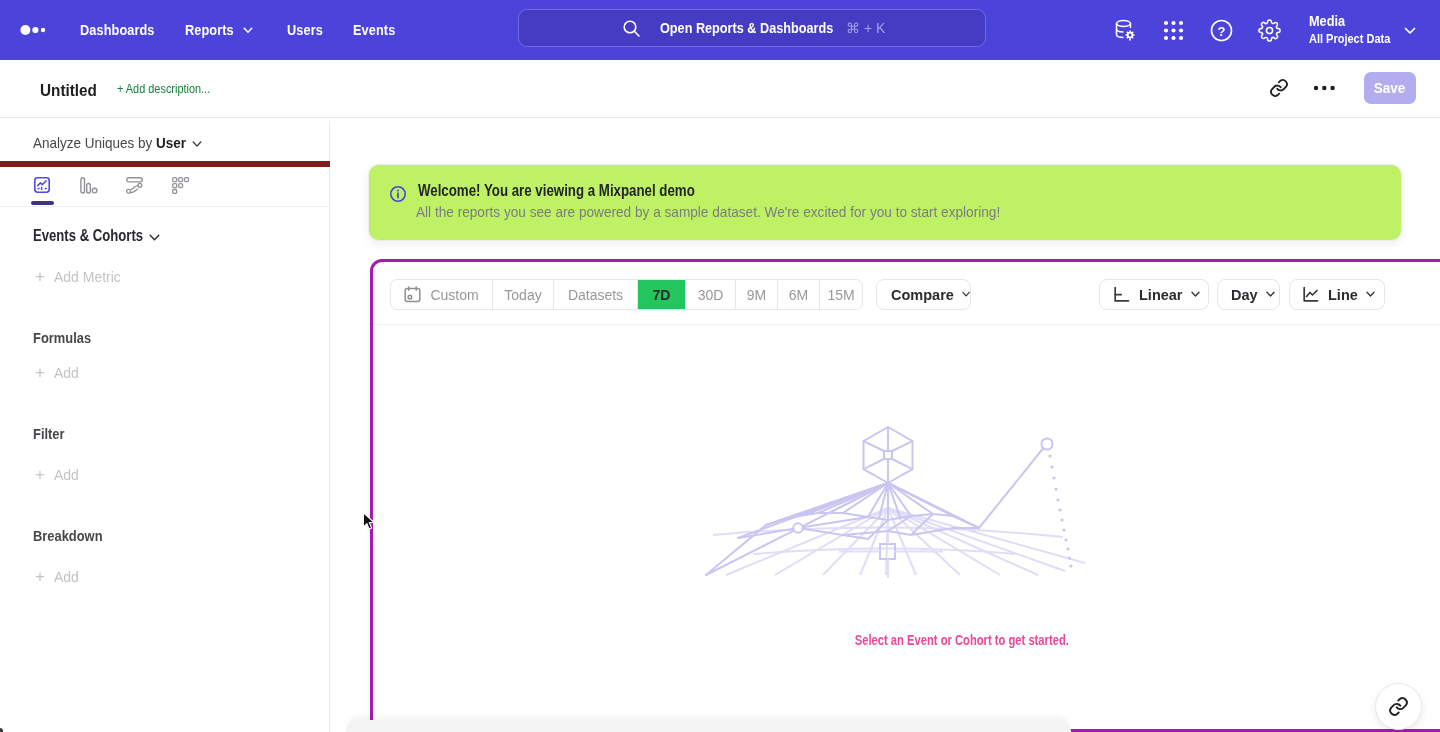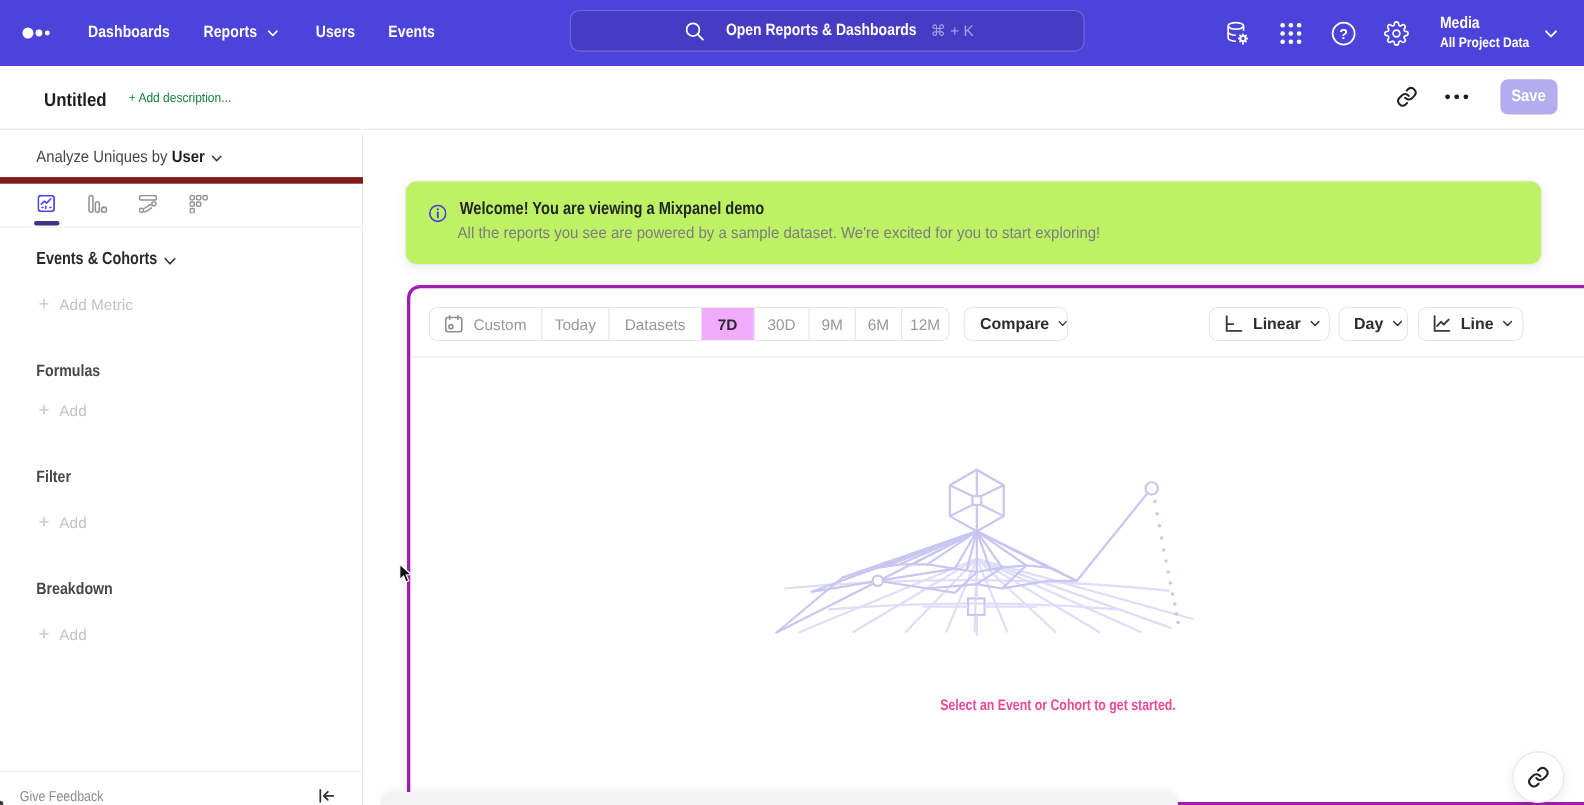--- a/index.html
+++ b/index.html
@@ -49,21 +49,21 @@
 #viewds .vdt { position:absolute; left:42px; top:7px; font-size:14.5px; font-weight:700; color:#2b2b30; white-space:nowrap; }
 
 #card { position:absolute; left:39px; top:138px; width:1184px; height:473px; background:#fff;
   border:3px solid #a21caf; border-radius:12px 12px 0 0; box-shadow:0 2px 6px rgba(40,40,60,.05); }
 #toolbar { position:absolute; left:0; top:0; width:100%; height:63px; border-bottom:1px solid #efeff0; }
 #seg { position:absolute; left:17px; top:17px; height:31px; border:1px solid #e6e6e8; border-radius:7px;
   display:flex; align-items:stretch; }
 #seg .cell { display:flex; align-items:center; justify-content:center; color:#98989c; font-size:14px;
   border-right:1px solid #e6e6e8; padding:0 0; }
 #seg .cell:last-child { border-right:none; }
-#seg .on { background:#f0abfc; color:#2a2a2e; font-weight:700; }
+#seg .on { background:#22c55e; color:#2a2a2e; font-weight:700; }
 .tbtn { position:absolute; top:17px; height:31px; border:1px solid #e6e6e8; border-radius:8px;
   display:flex; align-items:center; color:#2b2b30; font-size:14.5px; font-weight:600; }
 .chev { display:inline-block; width:9px; height:9px; }
 
 #emptytext1 { position:absolute; left:0; top:370px; width:100%; text-align:center; font-size:14px;
   font-weight:700; color:#ec4899; }
 #emptytext2 { position:absolute; left:0; top:389px; width:100%; text-align:center; font-size:16.5px;
   color:#8b8b8f; }
 #emptytext2 a { color:#4334d8; text-decoration:none; font-weight:500; }
 
@@ -192,27 +192,20 @@
     </svg>
   <div class="abs sb-add" style="left:35px; top:146px;"><span class="plus">+</span>Add Metric</div>
 
   <div class="abs sb-h" style="left:33px; top:208px;"><span class="sx" style="transform:scaleX(.86)">Formulas</span></div>
   <div class="abs sb-add" style="left:35px; top:242px;"><span class="plus">+</span>Add</div>
   <div class="abs sb-h" style="left:33px; top:304px;"><span class="sx" style="transform:scaleX(.86)">Filter</span></div>
   <div class="abs sb-add" style="left:35px; top:344px;"><span class="plus">+</span>Add</div>
   <div class="abs sb-h" style="left:33px; top:406px;"><span class="sx" style="transform:scaleX(.86)">Breakdown</span></div>
   <div class="abs sb-add" style="left:35px; top:446px;"><span class="plus">+</span>Add</div>
 
-  <div id="sb-bottom">
-    <div class="gf"><span class="sx" style="transform:scaleX(.87)">Give Feedback</span></div>
-    <svg class="abs" style="left:290px; top:15px;" width="14" height="13" viewBox="0 0 14 13" fill="none" stroke="#333" stroke-width="1.6">
-      <path d="M1.2 0.5 V12.5"></path>
-      <path d="M13 6.5 H4.5 M8 2.8 L4.3 6.5 L8 10.2" stroke-linecap="round" stroke-linejoin="round"></path>
-    </svg>
-  </div>
 </div>
 
 <div id="main">
   <div id="banner">
     <svg class="abs" style="left:21px; top:21px;" width="16" height="16" viewBox="0 0 21 21" fill="none">
       <circle cx="10.5" cy="10.5" r="9.5" stroke="#4a41d9" stroke-width="2"></circle>
       <path d="M10.5 9.2 V15.2" stroke="#4a41d9" stroke-width="2.2" stroke-linecap="round"></path>
       <circle cx="10.5" cy="5.8" r="1.3" fill="#4a41d9"></circle>
     </svg>
     <div class="t1"><span class="sx" style="transform:scaleX(.83)">Welcome! You are viewing a Mixpanel demo</span></div>
@@ -229,21 +222,21 @@
             <rect x="4.2" y="9.4" width="3.4" height="3.4" rx="0.8"></rect>
           </svg>
           <span>Custom</span>
           </div>
         <div class="cell" style="width:61px;">Today</div>
         <div class="cell" style="width:84px;">Datasets</div>
         <div class="cell on" style="width:48px;">7D</div>
         <div class="cell" style="width:50px;">30D</div>
         <div class="cell" style="width:42px;">9M</div>
         <div class="cell" style="width:42px;">6M</div>
-        <div class="cell" style="width:42px;">12M</div>
+        <div class="cell" style="width:42px;">15M</div>
       </div>
       <div class="tbtn" style="left:503px; width:95px; padding-left:14px;">Compare
         <svg class="chev" style="margin-left:8px;" viewBox="0 0 11 8">
             <path d="M1.2 1.2 L5.5 5.8 L9.8 1.2" stroke="#333" stroke-width="1.6" fill="none" stroke-linecap="round" stroke-linejoin="round"></path>
           </svg>
       </div>
       <div class="tbtn" style="left:726px; width:110px; padding-left:13px;">
         <svg style="margin-right:9px;" width="17" height="17" viewBox="0 0 17 17" fill="none" stroke="#3a3a3e" stroke-width="1.7" stroke-linecap="round">
           <path d="M2.2 1.5 V14.8 H15.5"></path>
             <path d="M2.2 8.6 H8.2"></path>

